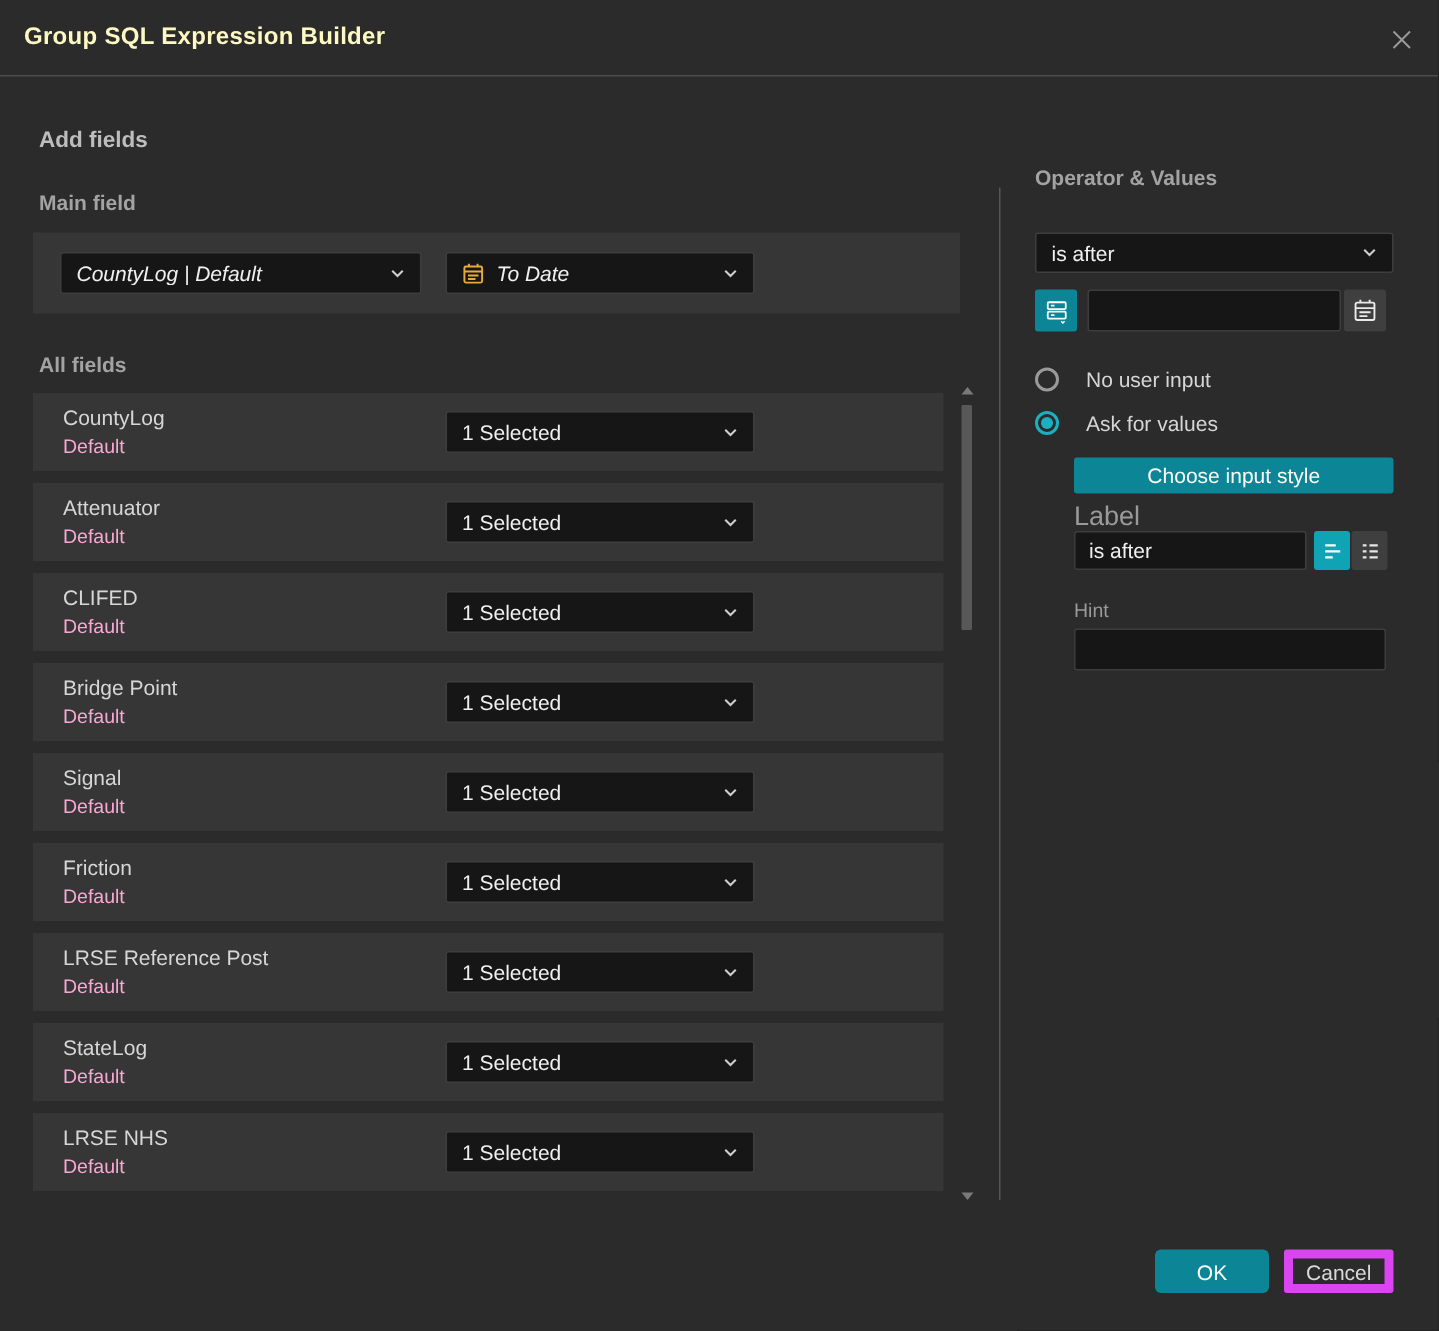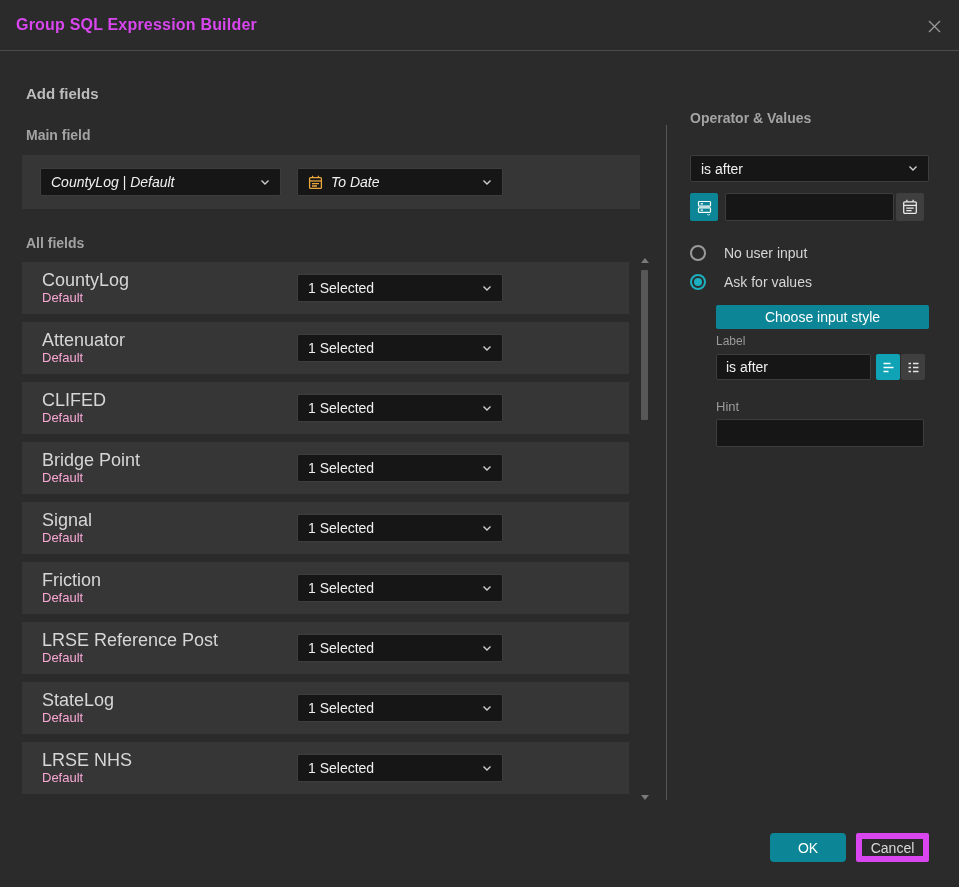--- a/index.html
+++ b/index.html
@@ -8,21 +8,21 @@
   .dialog {
     position:relative; width:959px; height:887px;
     background:#2b2b2b; color:#d6d6d6; overflow:hidden;
   }
   
   .titlebar {
     position:absolute; top:0; left:0; right:0; height:51px;
     border-bottom:1px solid #4c4c4c;
     display:flex; align-items:center; padding:0 16px;
   }
-  .titlebar .title { font-size:16px; font-weight:700; color:#d946ef; letter-spacing:.2px; }
+  .titlebar .title { font-size:16px; font-weight:700; color:#fef9c3; letter-spacing:.2px; }
   .close-btn {
     position:absolute; right:14px; top:15px; width:22px; height:22px;
     display:flex; align-items:center; justify-content:center;
     color:#9a9a9a; cursor:pointer;
   }
   
   .h-add { position:absolute; left:26px; top:85px; font-size:15px; font-weight:700; color:#bdbdbd; }
   .h-sub { font-size:14px; font-weight:700; color:#a3a3a3; }
   .h-main { position:absolute; left:26px; top:127px; }
   .h-all  { position:absolute; left:26px; top:235px; }
@@ -50,21 +50,21 @@
   .main-panel {
     position:absolute; left:22px; top:155px; width:618px; height:54px;
     background:#363636; display:flex; align-items:center;font-style:italic;
   }
   .main-panel .select1 { position:absolute; left:18px; width:241px; }
   .main-panel .select2 { position:absolute; left:275px; width:206px; }
   .date-ic { display:flex; margin-right:8px; color:#eaa83e; }
   
   .rows { position:absolute; left:22px; top:262px; width:607px; display:flex; flex-direction:column; gap:8px; }
   .frow { position:relative; height:52px; background:#363636; }
-  .frow .fname { position:absolute; left:20px; top:8px; font-size:18px; color:#d6d6d6; }
+  .frow .fname { position:absolute; left:20px; top:8px; font-size:14px; color:#d6d6d6; }
   .frow .fsub  { position:absolute; left:20px; top:28px; font-size:13px; color:#f9a8d4; }
   .frow .select { position:absolute; left:275px; top:12px; width:206px; }
   
   .sbar { position:absolute; left:640px; top:256px; width:10px; height:546px; }
   .sb-arrow { position:absolute; left:1px; width:0; height:0; border-left:4px solid transparent; border-right:4px solid transparent; }
   .sb-up { top:2px; border-bottom:5px solid #7a7a7a; }
   .sb-down { bottom:2px; border-top:5px solid #7a7a7a; }
   .sb-thumb { position:absolute; left:1px; top:14px; width:7px; height:150px; background:#585858; border-radius:1px; }
   
   .vdiv { position:absolute; left:666px; top:125px; width:1px; height:675px; background:#565656; }
@@ -77,21 +77,21 @@
   .r1 { top:245px; } .r2 { top:274px; }
   .radio { width:16px; height:16px; border-radius:50%; border:2px solid #9a9a9a; background:transparent; flex:0 0 auto; }
   .radio.on { border-color:#1bb0c0; display:flex; align-items:center; justify-content:center; }
   .radio.on::after { content:""; width:8px; height:8px; border-radius:50%; background:#1bb0c0; }
   .radio-label { font-size:14px; color:#d6d6d6; }
   .choose-btn {
     position:absolute; left:716px; top:305px; width:213px; height:24px;
     background:#0c8696; color:#fff; border:none; border-radius:2px;
     font-size:14px; font-family:"Liberation Sans", sans-serif; cursor:pointer;
   }
-  .lab-label { position:absolute; left:716px; top:334px; font-size:12px; color:#9a9a9a; }
+  .lab-label { position:absolute; left:716px; top:334px; font-size:18px; color:#9a9a9a; }
   .label-row { position:absolute; left:716px; top:354px; display:flex; height:26px; }
   .label-row .tbox { width:155px; height:26px; }
   .mini-btn { width:24px; height:26px; border:none; border-radius:2px; display:flex; align-items:center; justify-content:center; cursor:pointer; }
   .mini-teal { background:#0fa3b5; color:#fff; margin-left:5px; }
   .mini-gray { background:#3f3f3f; color:#e6e6e6; margin-left:1px; }
   .hint-label { position:absolute; left:716px; top:399px; font-size:13px; color:#9a9a9a; }
   .hint-input { position:absolute; left:716px; top:419px; width:208px; }
   
   .ok-btn {
     position:absolute; left:770px; top:833px; width:76px; height:29px;

